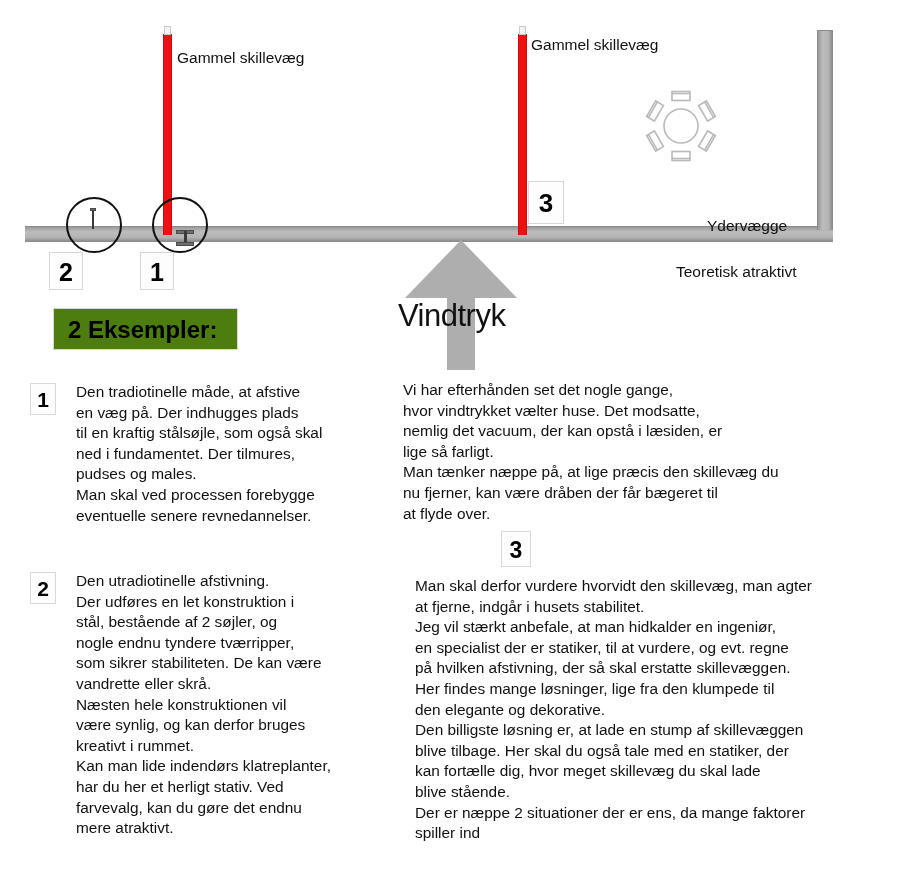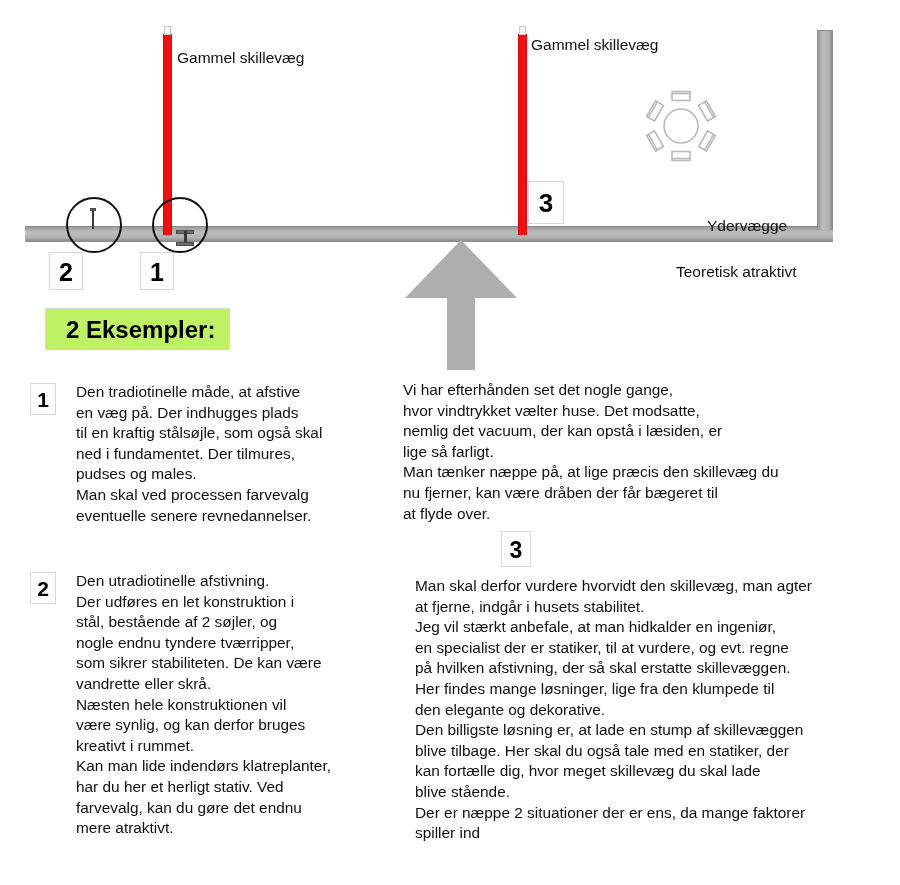--- a/index.html
+++ b/index.html
@@ -111,29 +111,29 @@
     text-align: center;
     color: #000;
     box-sizing: border-box;
   }
   #marker-2 { left: 49px; top: 252px; width: 34px; height: 38px; font-size: 25px; line-height: 38px; }
   #marker-1 { left: 140px; top: 252px; width: 34px; height: 38px; font-size: 25px; line-height: 38px; }
   #marker-3 { left: 528px; top: 181px; width: 36px; height: 43px; font-size: 26px; line-height: 43px; }
 
   #examples-box {
     position: absolute;
-    left: 45px; top: 308px;
+    left: 53px; top: 308px;
     width: 185px; height: 42px;
-    background: #bef264;
+    background: #4d7c0f;
     border: 1px solid #d7d7d7;
     box-sizing: border-box;
     font-size: 24px;
     font-weight: bold;
     line-height: 42px;
-    padding-left: 20px;
+    padding-left: 14px;
     color: #000;
   }
 
   .diagram-label {
     position: absolute;
     font-size: 15.5px;
     color: #111;
     white-space: nowrap;
   }
   #label-gammel-1 { left: 177px; top: 49px; }
@@ -249,20 +249,21 @@
   <div class="diagram-label" id="label-ydervaegge">Ydervægge</div>
   <div class="diagram-label" id="label-teoretisk">Teoretisk atraktivt</div>
 
 
   <div id="examples-box">2 Eksempler:</div>
 
   <div id="wind-arrow">
     <div class="shaft"></div>
     <div class="head"></div>
   </div>
+  <div id="wind-label">Vindtryk</div>
 
   <div id="table-icon">
     <svg width="76" height="76" viewBox="0 0 76 76" aria-hidden="true">
       <g fill="none" stroke="#b9b9b9" stroke-width="1.6">
         <circle cx="38" cy="38" r="17"></circle>
         <g>
           <rect x="29" y="3.5" width="18" height="9"></rect>
           <line x1="29" y1="5.5" x2="47" y2="5.5"></line>
         </g>
         <g>
@@ -292,21 +293,21 @@
 
 <div id="columns">
 
   <div class="col" id="col-left">
     <div class="num-box" style="left:2px; top:11px; width:26px; height:32px; line-height:32px;">1</div>
     <div class="para" style="left:48px; top:10px;">Den tradiotinelle måde, at afstive
 en væg på. Der indhugges plads
 til en kraftig stålsøjle, som også skal
 ned i fundamentet. Der tilmures,
 pudses og males.
-Man skal ved processen farvevalg
+Man skal ved processen forebygge
 eventuelle senere revnedannelser.</div>
 
     <div class="num-box" style="left:2px; top:200px; width:26px; height:32px; line-height:32px;">2</div>
     <div class="para" style="left:48px; top:199px;">Den utradiotinelle afstivning.
 Der udføres en let konstruktion i
 stål, bestående af 2 søjler, og
 nogle endnu tyndere tværripper,
 som sikrer stabiliteten. De kan være
 vandrette eller skrå.
 Næsten hele konstruktionen vil

